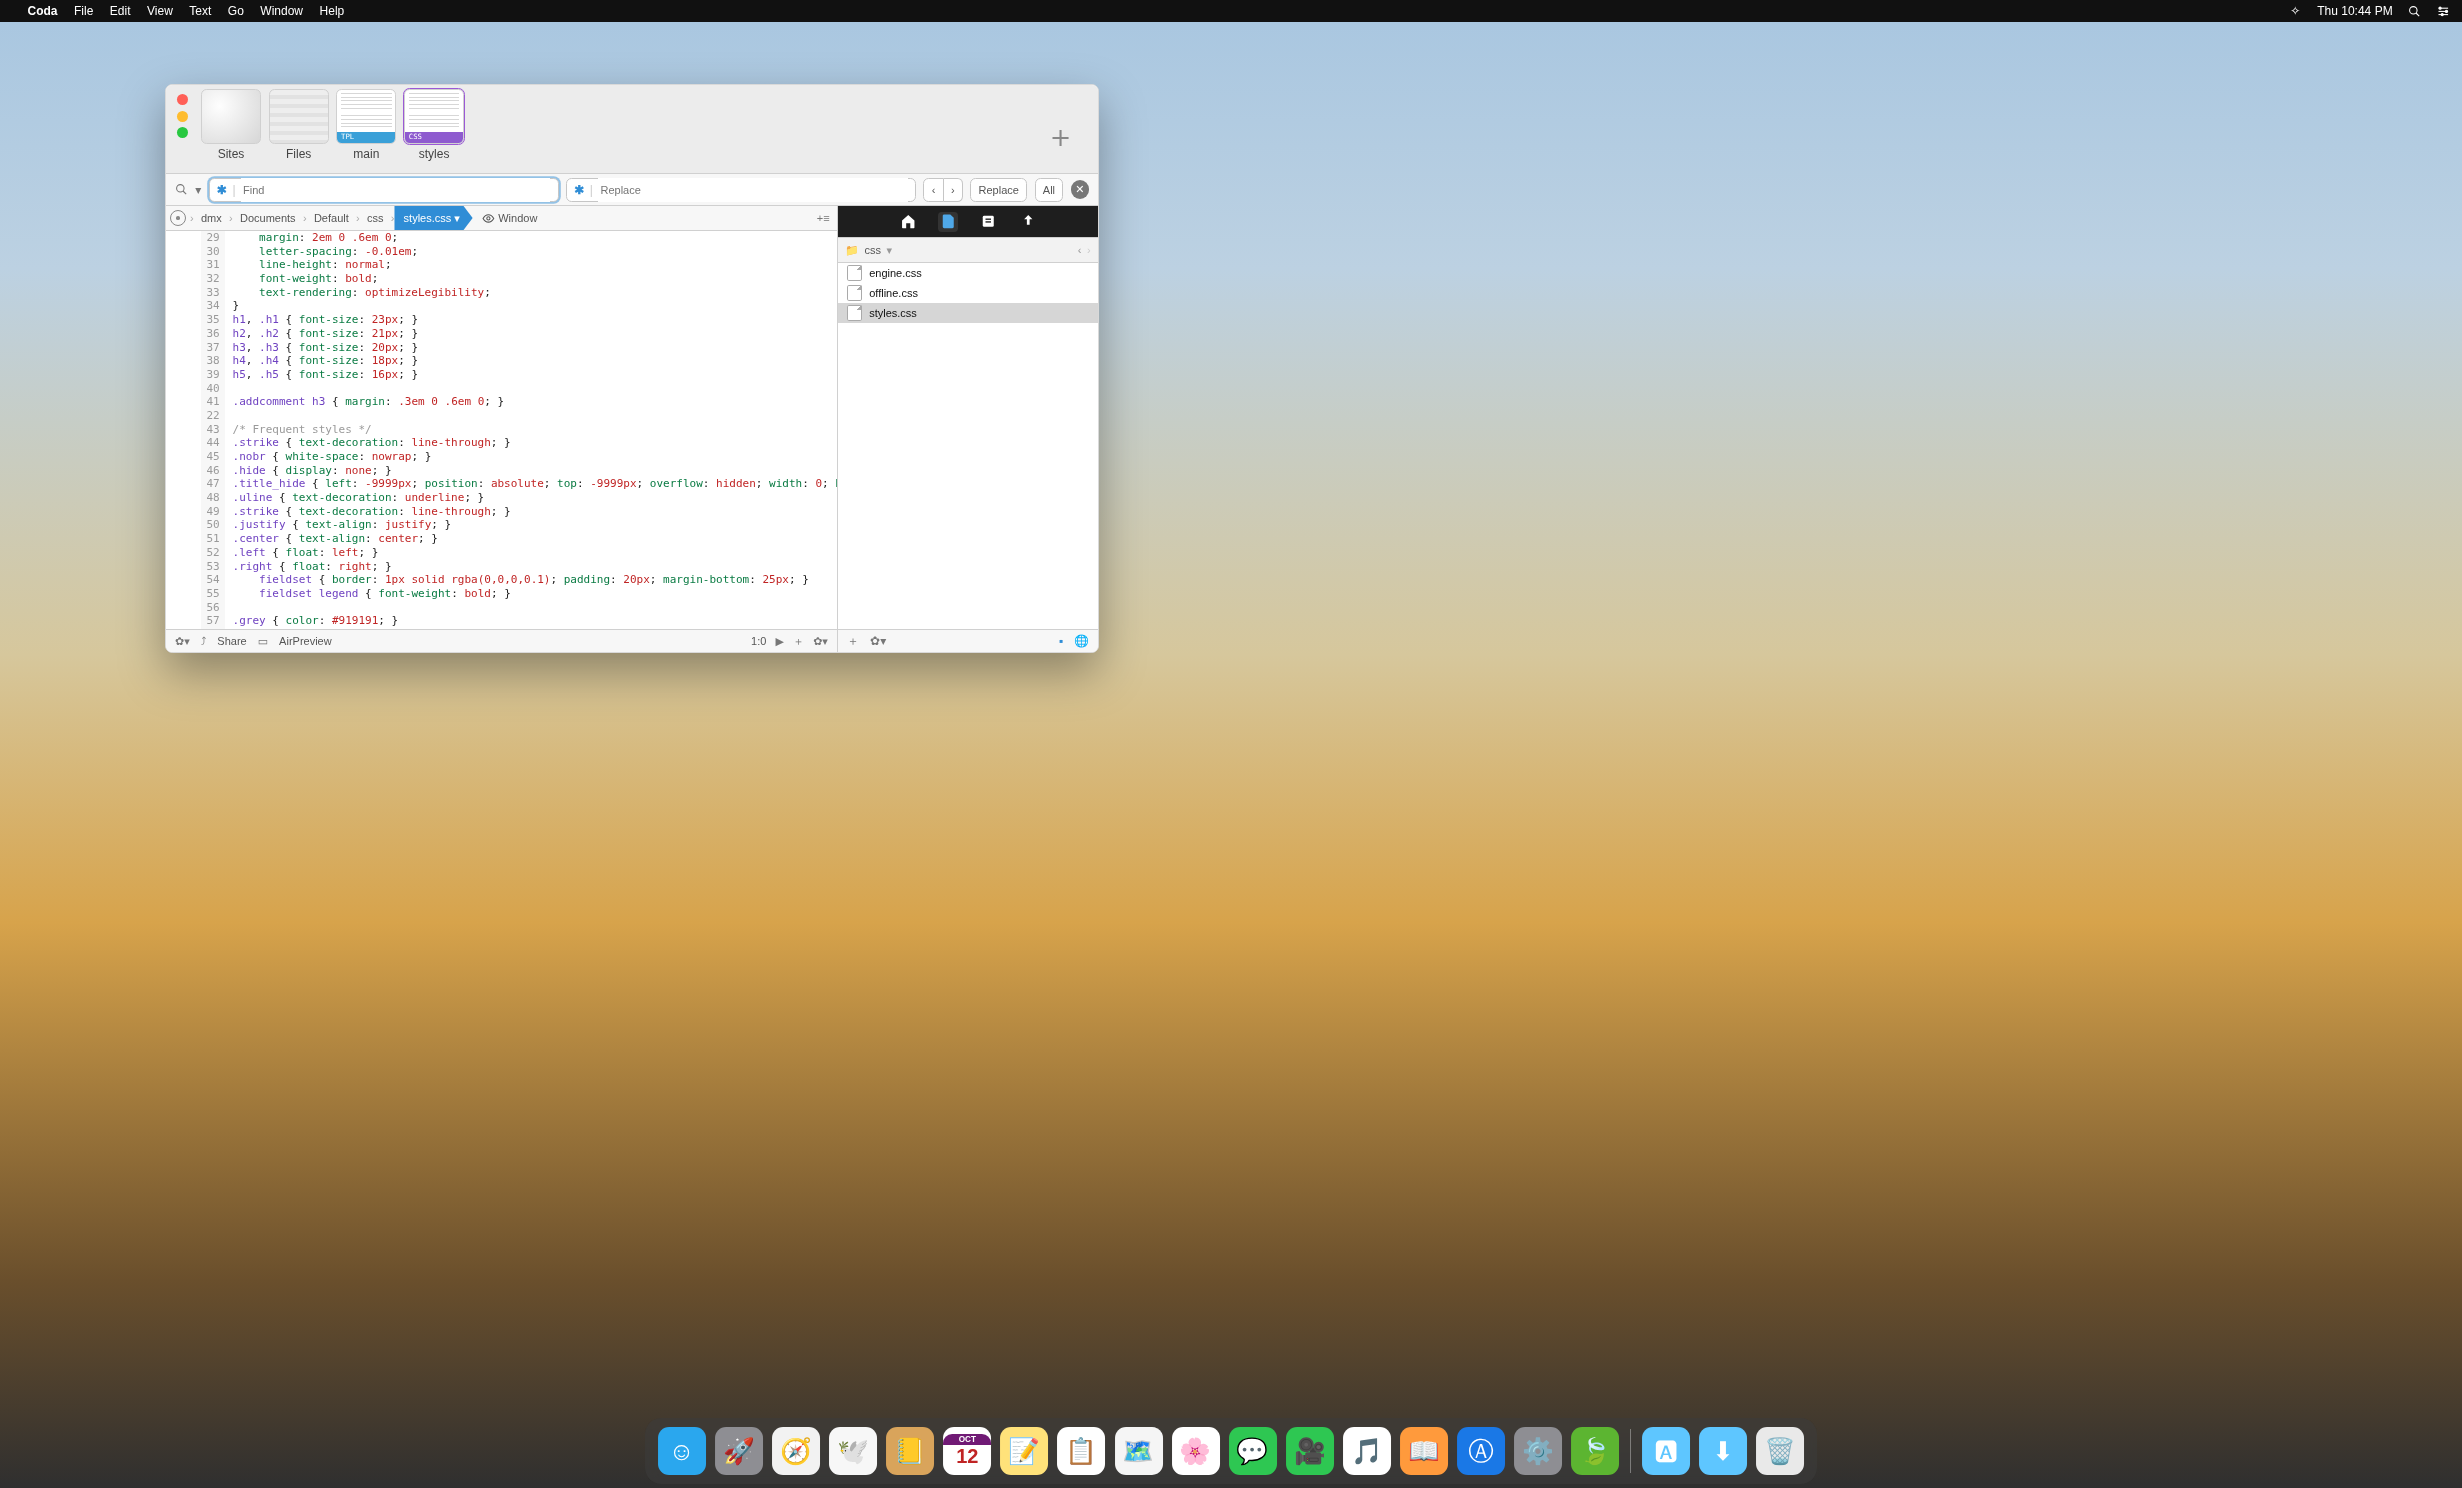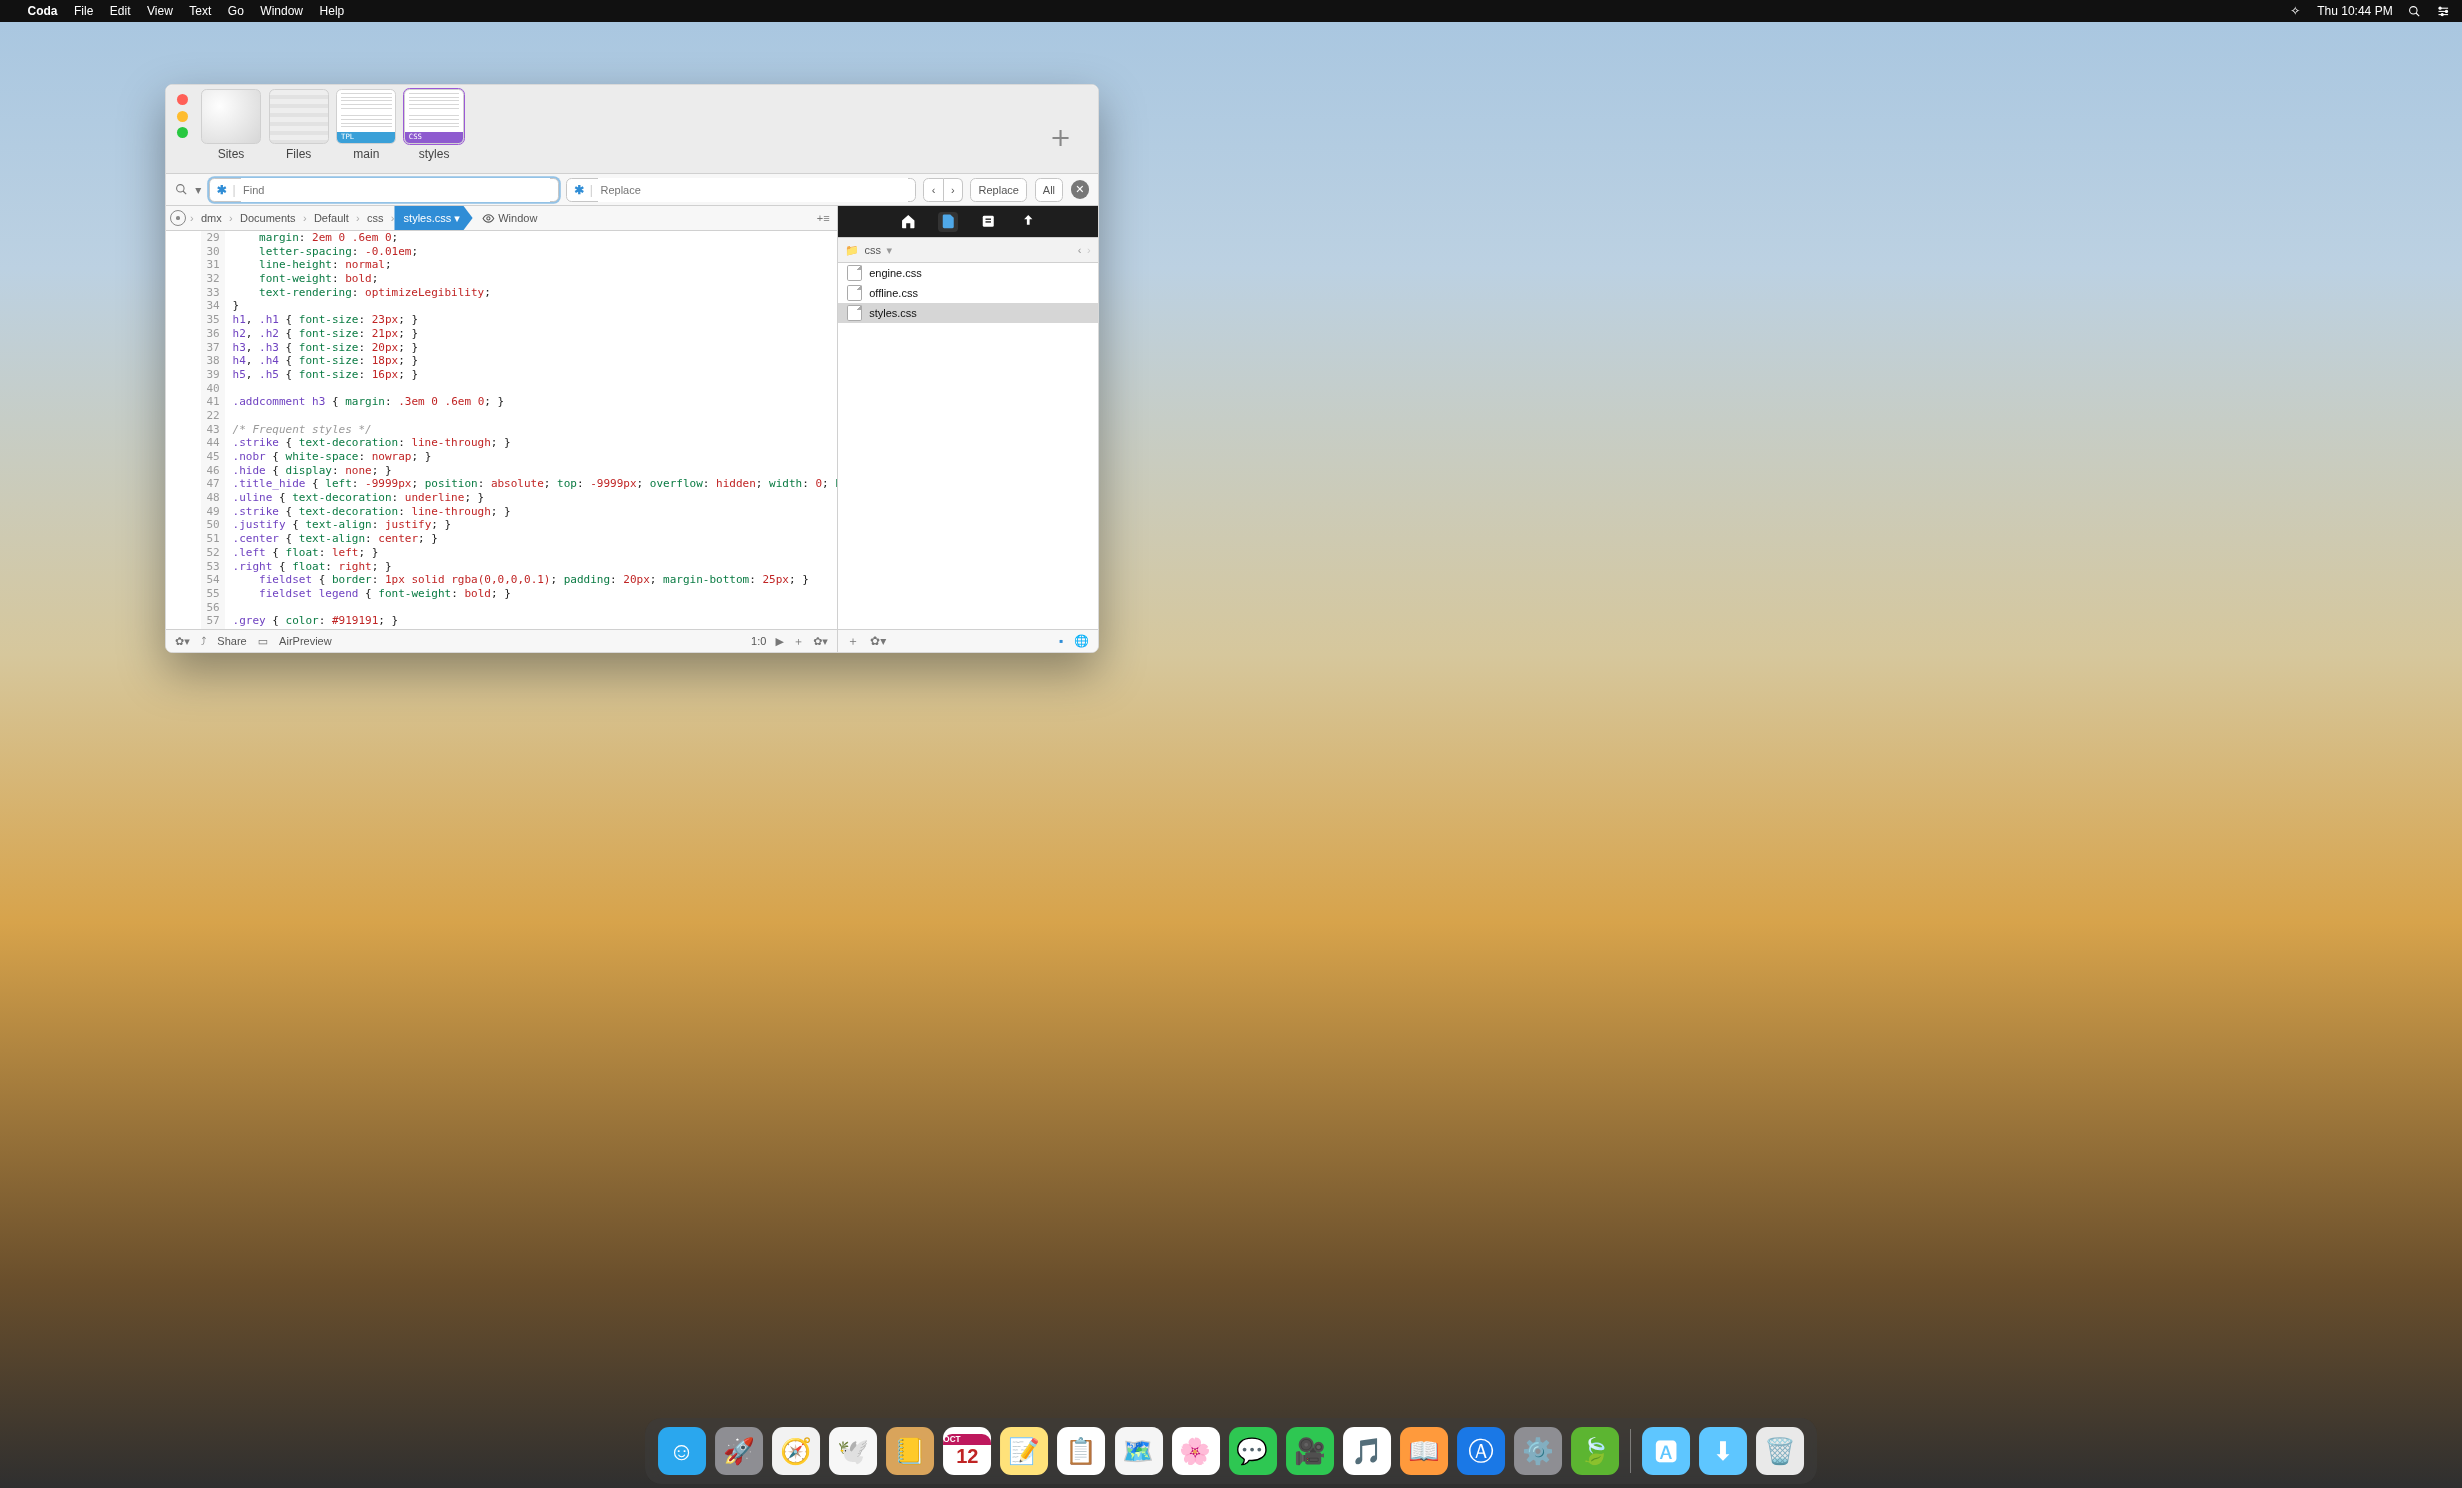--- a/index.html
+++ b/index.html
@@ -89,21 +89,21 @@
   .breadcrumb .preview{margin-left:9.1px;display:flex;align-items:center;gap:3.7px;}
   .breadcrumb .right{margin-left:auto;display:flex;align-items:center;gap:3.7px;color:#777;}
   .breadcrumb .target{width:14.6px;height:14.6px;border:1.8px solid #888;border-radius:50%;display:inline-flex;align-items:center;justify-content:center;margin:0 3.7px;}
   .breadcrumb .target::after{content:"";width:3.7px;height:3.7px;border-radius:50%;background:#888;}
   
   .code{flex:1;display:flex;overflow:auto;font-family:Menlo,Consolas,monospace;font-size:11px;line-height:13.7px;background:var(--code-bg);}  
   .gutter{background:var(--gutter-bg);color:var(--gutter-fg);text-align:right;padding:0 5.5px;user-select:none;margin-left:35px;}
   .gutter div{height:13.7px;}
   .src{padding:0 7.3px;white-space:pre;}
   .src div{height:13.7px;}
-  .t-id{color:var(--c-id);} .t-p{color:var(--c-prop);} .t-n{color:var(--c-num);} .t-c{color:var(--c-comment);font-style:italic;} .t-punc{color:#222;}
+  .t-id{color:var(--c-id);} .t-p{color:var(--c-prop);} .t-n{color:var(--c-num);} .t-c{color:var(--c-comment);} .t-punc{color:#222;}
   
   .ed-footer{height:22px;background:var(--toolbar-bg);border-top:0.9px solid var(--tab-border);display:flex;align-items:center;font-size:11px;color:#555;padding:0 9.1px;gap:11px;}
   .ed-footer .right{margin-left:auto;display:flex;align-items:center;gap:9.1px;}
   .ed-footer .ico{color:#777;}
   
   .side-dark{height:31px;background:var(--dark-panel);display:flex;align-items:center;justify-content:center;gap:20px;color:#ddd;}
   .side-dark .ico{width:20px;height:20px;display:flex;align-items:center;justify-content:center;border-radius:3.7px;font-size:14.6px;}
   .side-dark .ico.active{background:#333;color:#4fa8e8;}
   .side-dark .ico:last-child{font-size:16.5px;}
   
@@ -354,21 +354,21 @@
   </div>
 </div>
 
 <div class="dock" id="dock">
     <div class="tile" style="background: rgb(42, 167, 238);">☺</div>
     <div class="tile" style="background: rgb(142, 142, 147);">🚀</div>
     <div class="tile" style="background: rgb(242, 242, 242);">🧭</div>
     <div class="tile" style="background: rgb(247, 247, 247);">🕊️</div>
     <div class="tile" style="background: rgb(217, 164, 91);">📒</div>
     <div class="tile" style="background: rgb(255, 255, 255); color: rgb(192, 36, 36); font-weight: 700; font-size: 20px; flex-direction: column;">
-      <div style="font-size:8.2px;background:#be185d;color:#fff;width:100%;border-radius:9.1px 9.1px 0 0;line-height:11px;">OCT</div>
+      <div style="font-size:8.2px;background:#701a75;color:#fff;width:100%;text-align:center;border-radius:9.1px 9.1px 0 0;line-height:11px;">OCT</div>
       <div>12</div>
     </div>
     <div class="tile" style="background: rgb(255, 226, 122);">📝</div>
     <div class="tile" style="background: rgb(255, 255, 255);">📋</div>
     <div class="tile" style="background: rgb(245, 245, 245);">🗺️</div>
     <div class="tile" style="background: rgb(255, 255, 255);">🌸</div>
     <div class="tile" style="background: rgb(46, 199, 82);">💬</div>
     <div class="tile" style="background: rgb(46, 199, 82);">🎥</div>
     <div class="tile" style="background: rgb(255, 255, 255);">🎵</div>
     <div class="tile" style="background: rgb(255, 154, 60);">📖</div>

